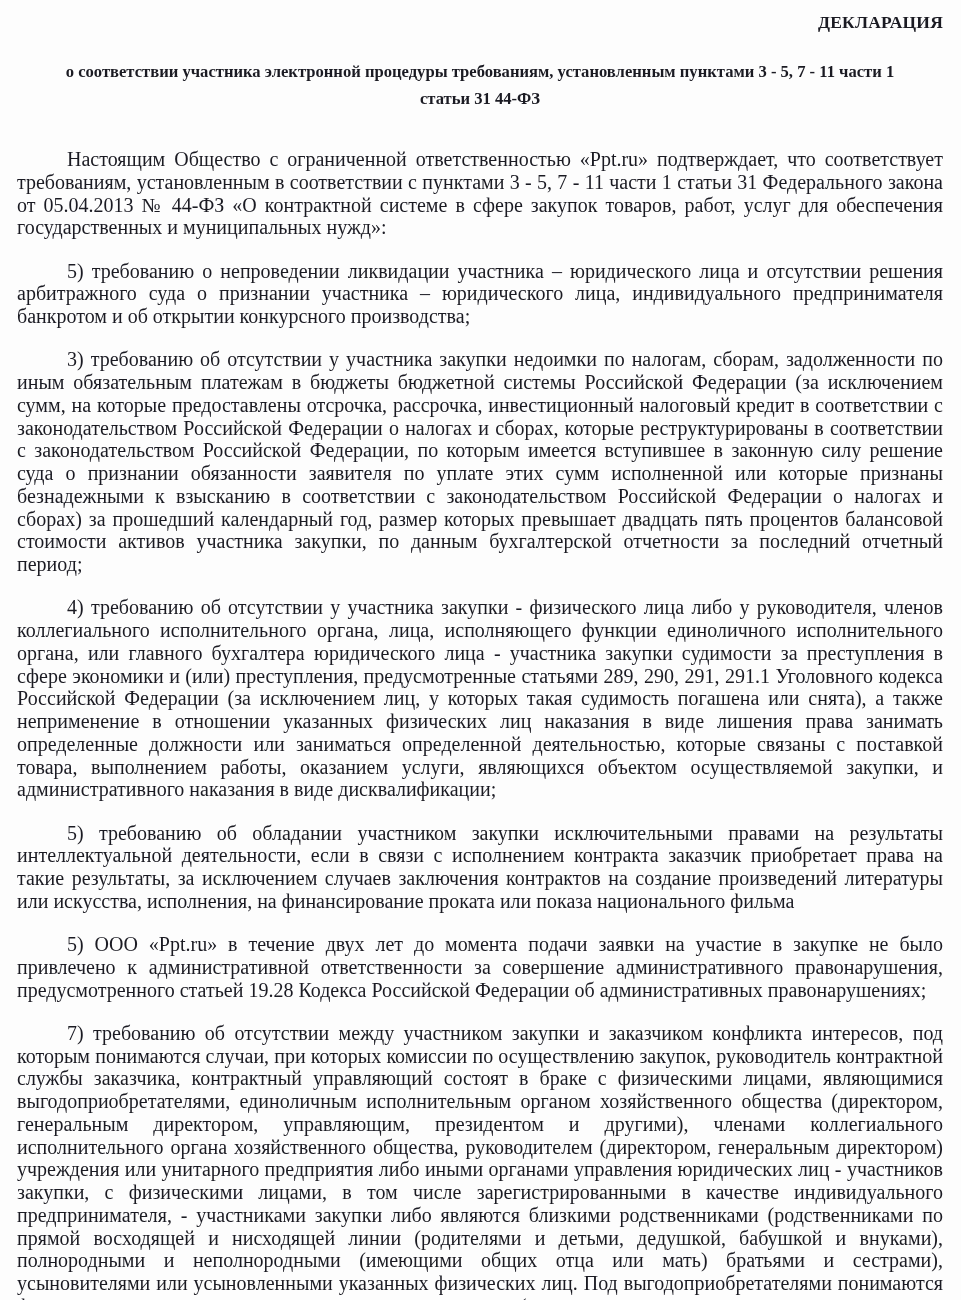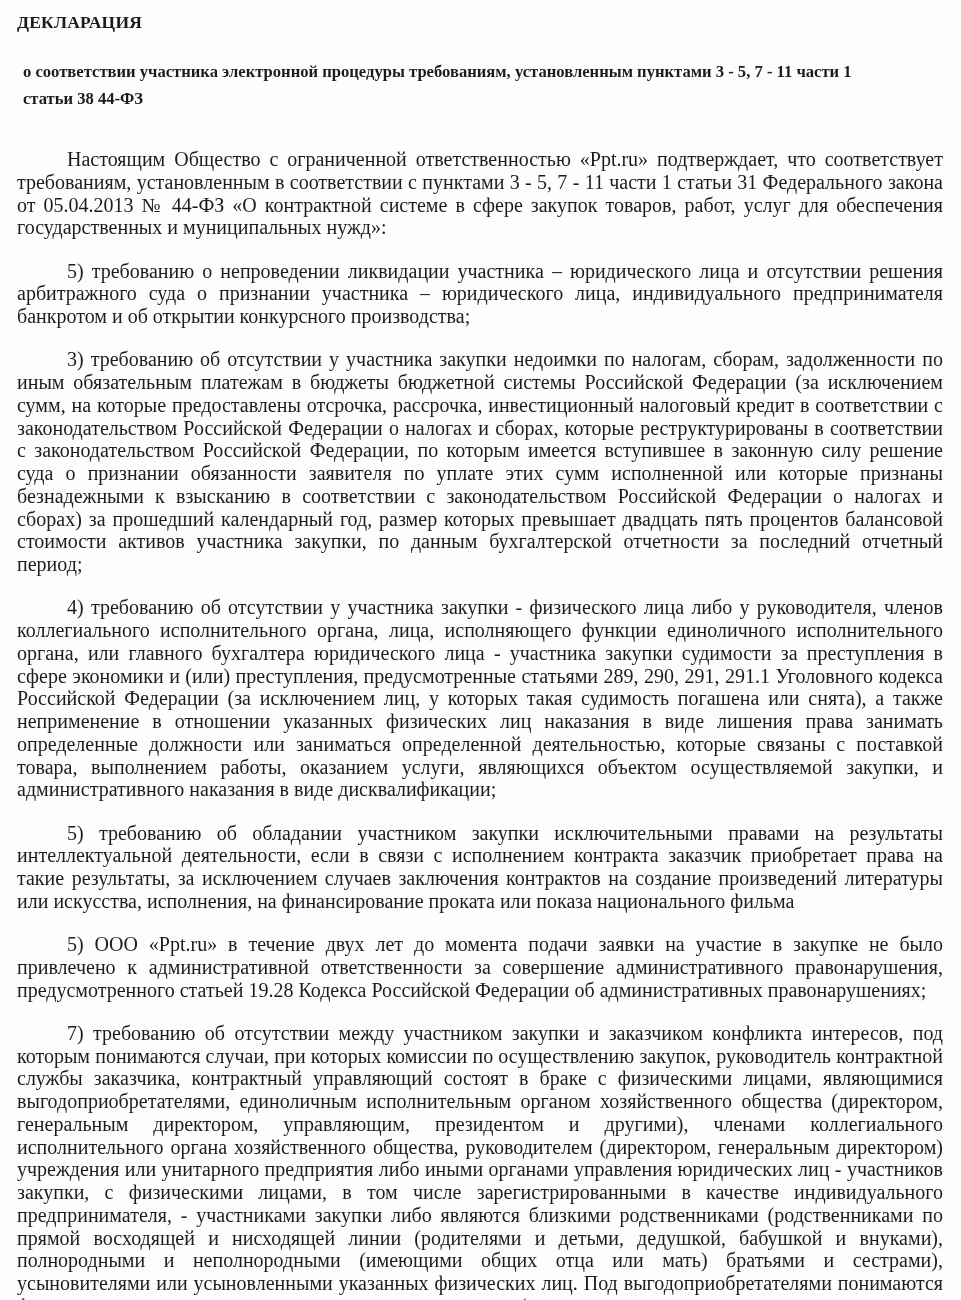--- a/index.html
+++ b/index.html
@@ -17,29 +17,30 @@
   }
   .page {
     position: relative;
     width: 961px;
     height: 1300px;
     box-sizing: border-box;
     padding: 0 18px 0 17px;
     background: #fdfdfd;
   }
   .doc-title {
-    text-align: left;
+    text-align: right;
     font-weight: bold;
     font-size: 17.5px;
     line-height: 22px;
     letter-spacing: 0.2px;
     margin: 0;
     padding-top: 11px;
   }
   .doc-subtitle {
+    text-align: center;
     font-weight: bold;
     font-size: 16.6px;
     line-height: 27px;
     margin: 0;
     padding-top: 25px;
     padding-left: 6px;
     padding-right: 6px;
   }
   .body-block {
     padding-top: 36px;
@@ -62,21 +63,21 @@
 </head>
 <body>
 
 <div class="page">
 
   <h1 class="doc-title">ДЕКЛАРАЦИЯ</h1>
 
   <div class="doc-subtitle">
     <span>о соответствии участника электронной процедуры требованиям, установленным пунктами 3 - 5, 7 - 11 части 1</span>
     <br>
-    <span>статьи 38 44-ФЗ</span>
+    <span>статьи 31 44-ФЗ</span>
   </div>
 
   <div class="body-block">
     <p class="para">Настоящим Общество с ограниченной ответственностью «Ppt.ru» подтверждает, что соответствует требованиям, установленным в соответствии с пунктами 3 - 5, 7 - 11 части 1 статьи 31 Федерального закона от 05.04.2013 № 44-ФЗ «О контрактной системе в сфере закупок товаров, работ, услуг для обеспечения государственных и муниципальных нужд»:</p>
     <p class="para">5)  требованию о непроведении ликвидации участника – юридического лица и отсутствии решения арбитражного суда о признании участника – юридического лица, индивидуального предпринимателя банкротом и об открытии конкурсного производства;</p>
     <p class="para">3) требованию об отсутствии у участника закупки недоимки по налогам, сборам, задолженности по иным обязательным платежам в бюджеты бюджетной системы Российской Федерации (за исключением сумм, на которые предоставлены отсрочка, рассрочка, инвестиционный налоговый кредит в соответствии с законодательством Российской Федерации о налогах и сборах, которые реструктурированы в соответствии   с законодательством Российской Федерации, по которым имеется вступившее в законную силу решение суда о признании обязанности заявителя по уплате этих сумм исполненной или которые признаны безнадежными к взысканию  в соответствии с законодательством Российской Федерации о налогах   и сборах) за прошедший календарный год, размер которых превышает двадцать пять процентов балансовой стоимости активов участника закупки,   по данным бухгалтерской отчетности за последний отчетный период;</p>
     <p class="para">4)  требованию об отсутствии у участника закупки - физического лица либо у руководителя, членов коллегиального исполнительного органа, лица, исполняющего функции единоличного исполнительного органа, или главного бухгалтера юридического лица - участника закупки судимости за преступления в сфере экономики и (или) преступления, предусмотренные статьями 289, 290, 291, 291.1 Уголовного кодекса Российской Федерации (за исключением лиц, у которых такая судимость погашена или снята), а также неприменение в отношении указанных физических лиц наказания в виде лишения права занимать определенные должности или заниматься определенной деятельностью, которые связаны с поставкой товара, выполнением работы, оказанием услуги, являющихся объектом осуществляемой закупки, и административного наказания в виде дисквалификации;</p>
     <p class="para">5) требованию об обладании участником закупки исключительными правами на результаты интеллектуальной деятельности, если в связи с исполнением контракта заказчик приобретает права на такие результаты, за исключением случаев заключения контрактов на создание произведений литературы или искусства, исполнения, на финансирование проката или показа национального фильма</p>
     <p class="para">5) ООО «Ppt.ru» в течение двух лет до момента подачи заявки на участие в закупке не было привлечено к административной ответственности за совершение административного правонарушения, предусмотренного статьей 19.28 Кодекса Российской Федерации об административных правонарушениях;</p>
     <p class="para">7) требованию об отсутствии между участником закупки и заказчиком конфликта интересов, под которым понимаются случаи, при которых комиссии по осуществлению закупок, руководитель контрактной службы заказчика, контрактный управляющий состоят в браке с физическими лицами, являющимися выгодоприобретателями, единоличным исполнительным органом хозяйственного общества (директором, генеральным директором, управляющим, президентом и другими), членами коллегиального исполнительного органа хозяйственного общества, руководителем (директором, генеральным директором) учреждения или унитарного предприятия либо иными органами управления юридических лиц - участников закупки, с физическими лицами, в том числе зарегистрированными в качестве индивидуального предпринимателя, - участниками закупки либо являются близкими родственниками (родственниками по прямой восходящей и нисходящей линии (родителями и детьми, дедушкой, бабушкой и внуками), полнородными и неполнородными (имеющими общих отца или мать) братьями и сестрами), усыновителями или усыновленными указанных физических лиц. Под выгодоприобретателями понимаются физические лица, владеющие напрямую или косвенно (через юридическое лицо или через несколько юридических лиц) более чем десятью процентами голосующих акций хозяйственного общества либо долей, превышающей десять процентов в уставном капитале хозяйственного общества.</p>

